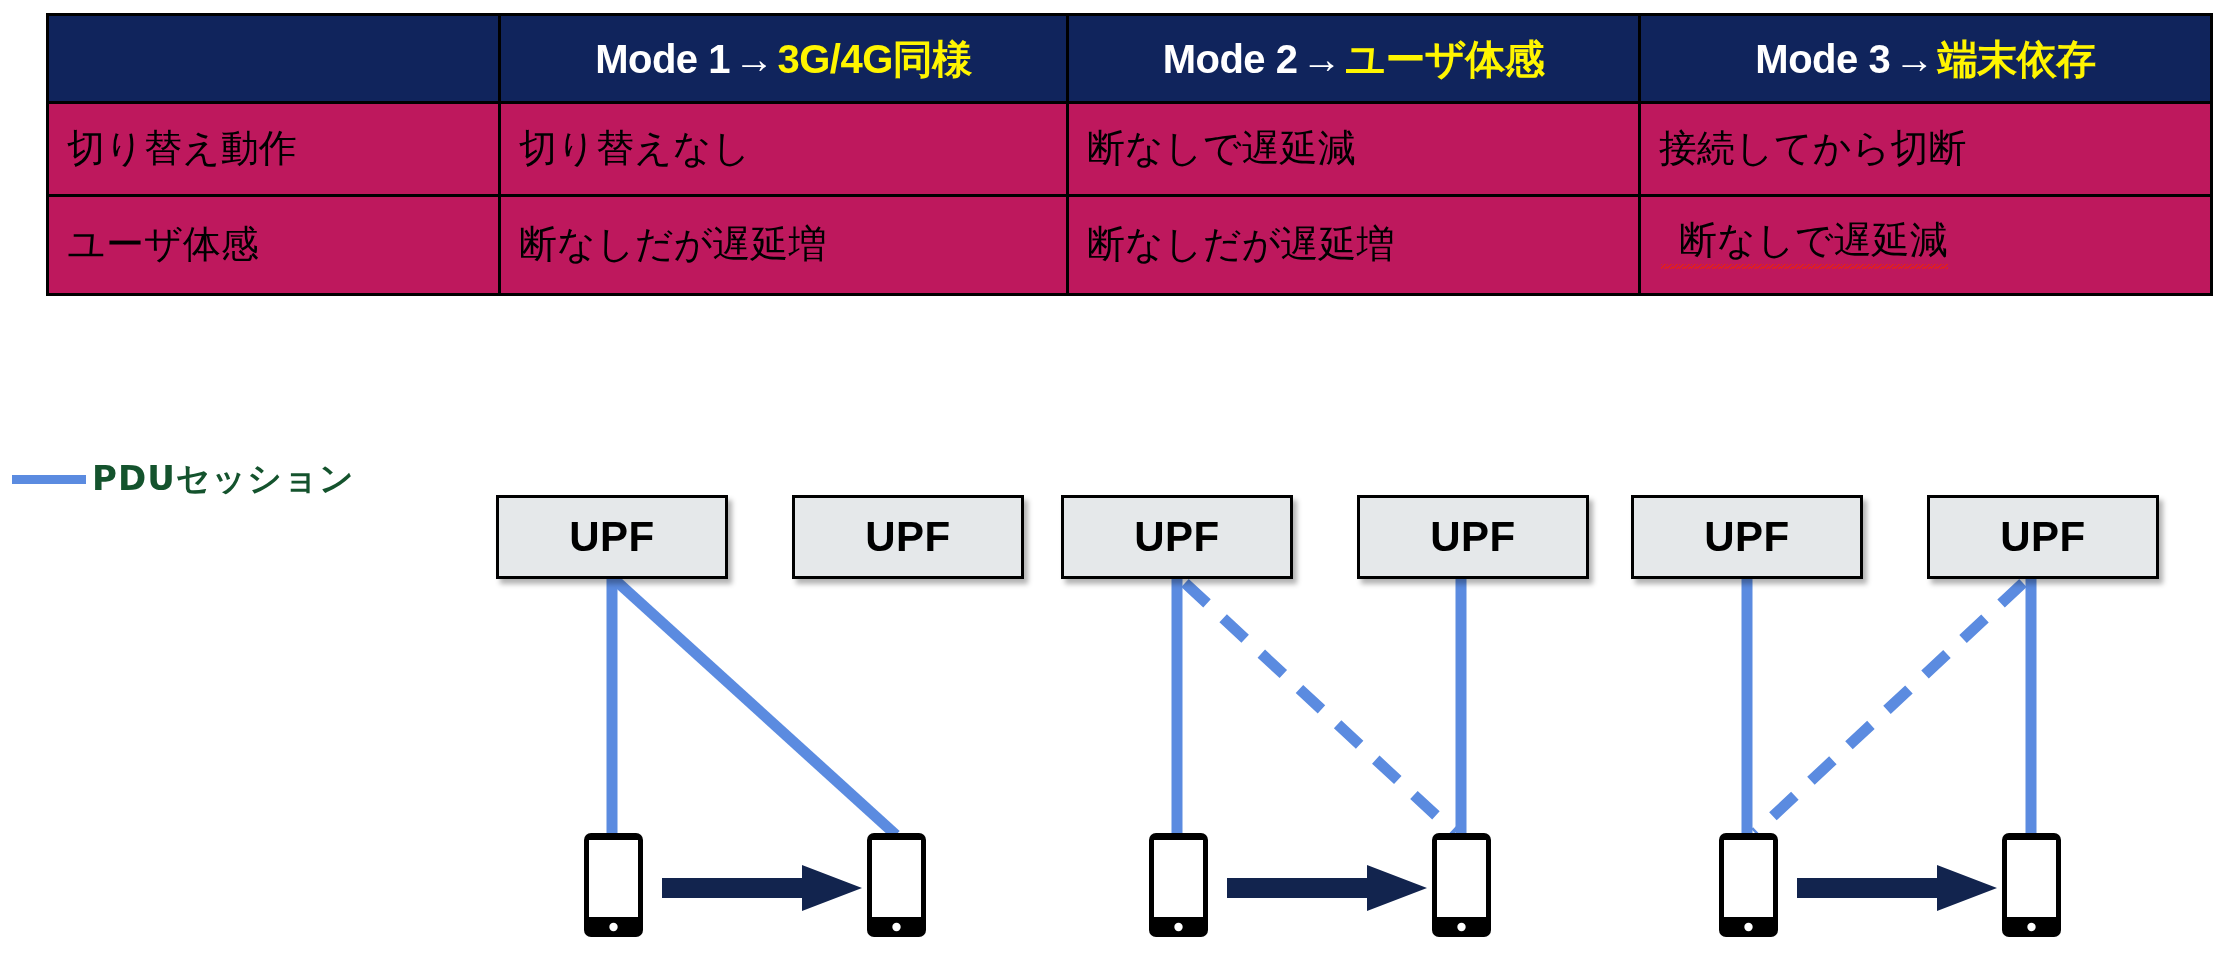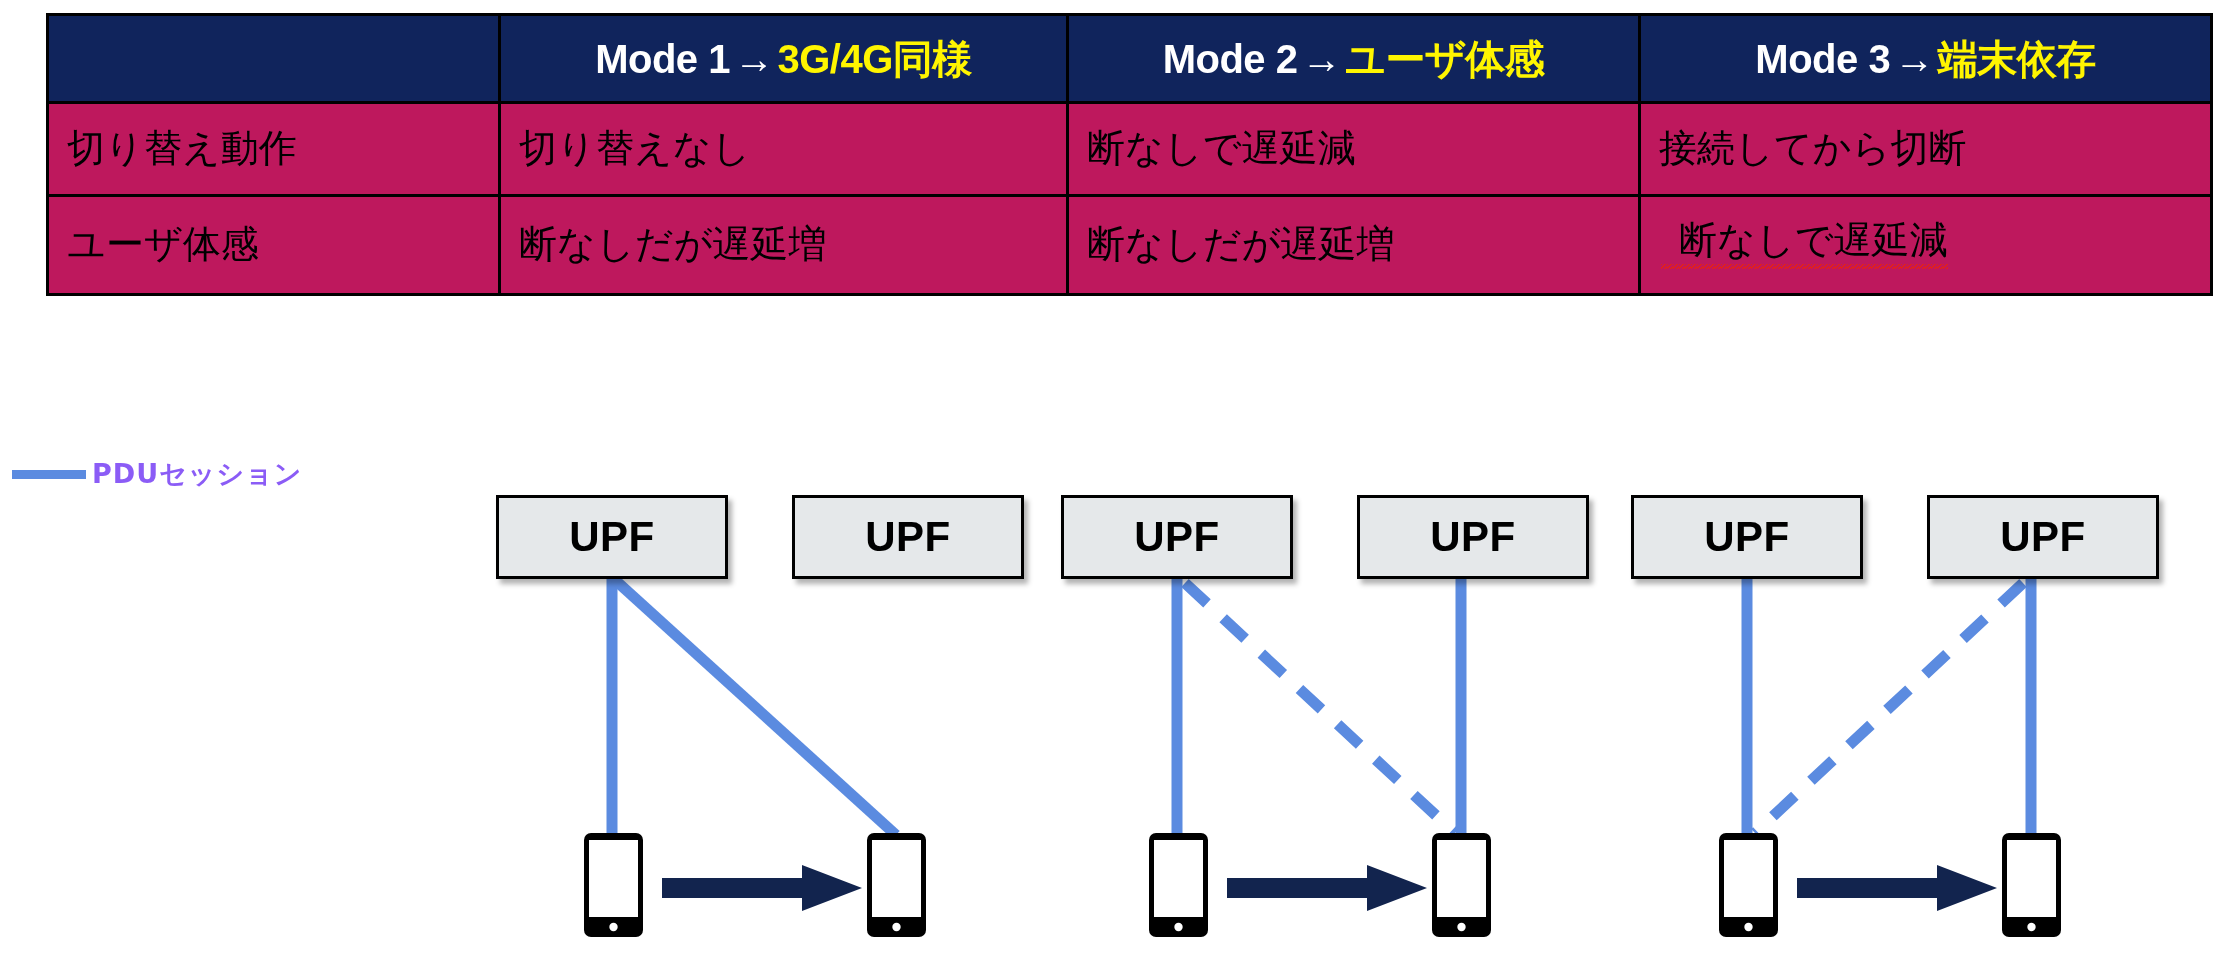--- a/index.html
+++ b/index.html
@@ -108,23 +108,23 @@
     align-items: center;
     gap: 6px;
   }
   #legend .swatch {
     width: 74px;
     height: 9px;
     background: #5B8BE0;
     display: block;
   }
   #legend .legend-label {
-    font-size: 27px;
+    font-size: 34px;
     font-weight: bold;
-    color: #8b5cf6;
+    color: #14532d;
     letter-spacing: 1px;
     font-family: "DejaVu Sans", "Liberation Sans", sans-serif;
     white-space: nowrap;
   }
 
   
   .diagram {
     position: absolute;
     top: 495px;
     width: 560px;

